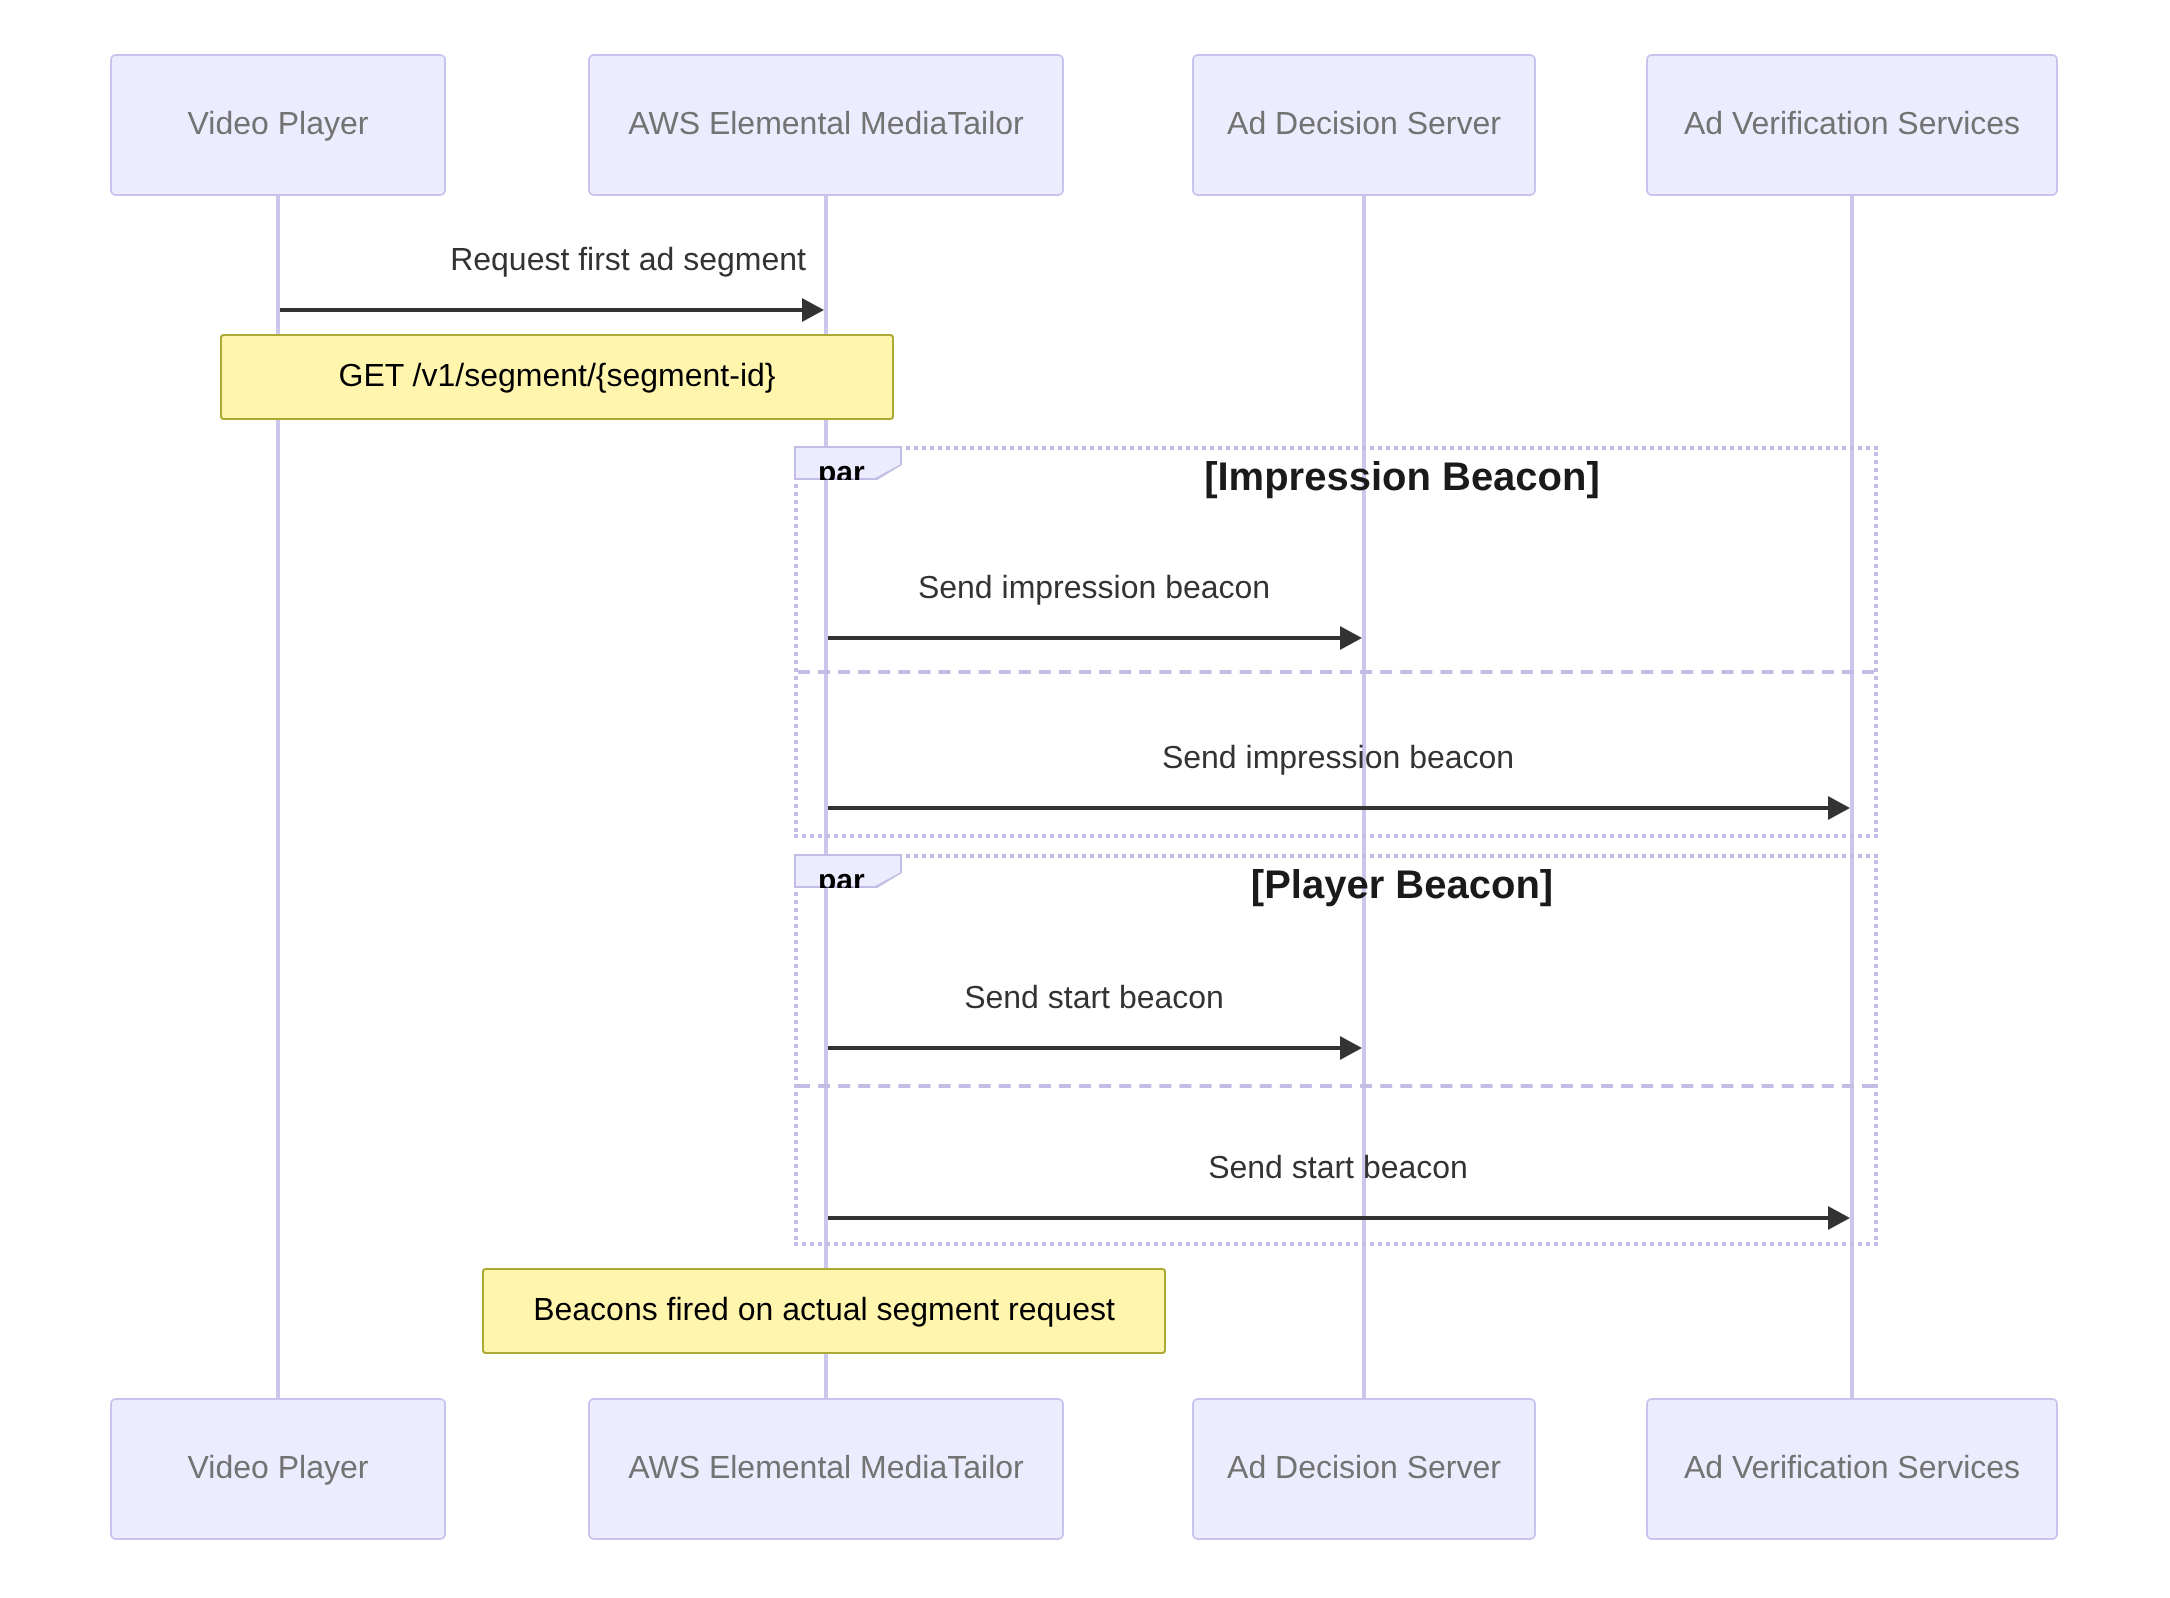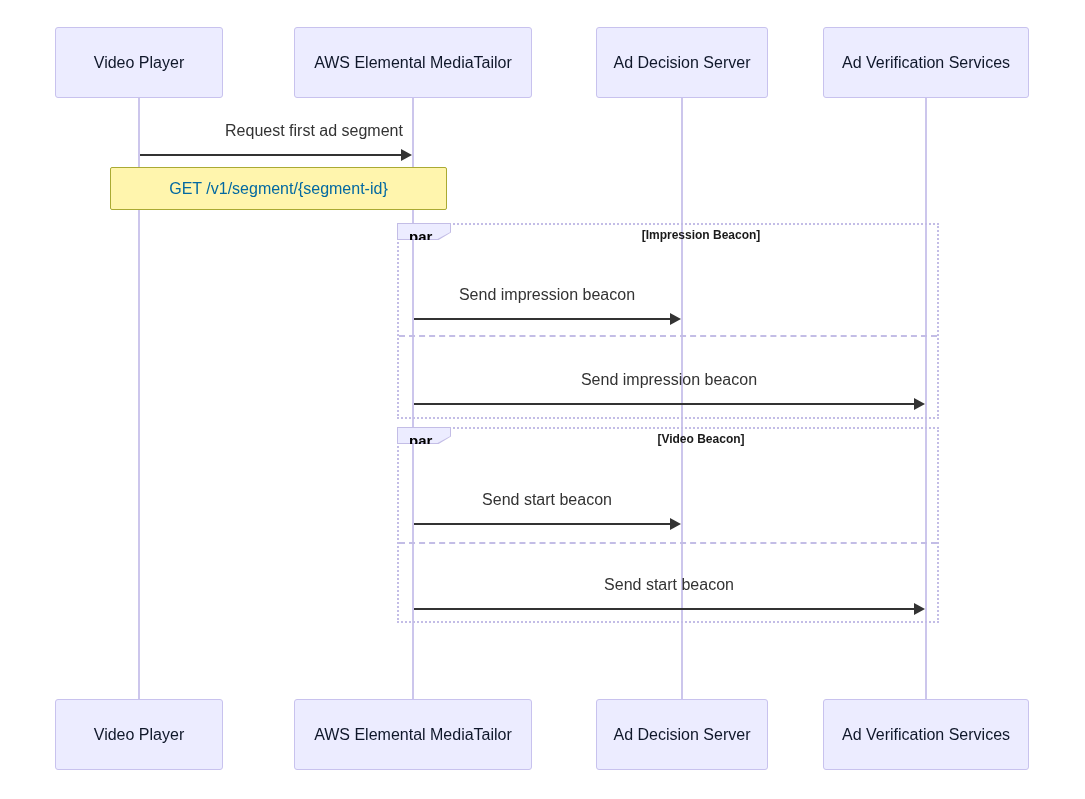--- a/index.html
+++ b/index.html
@@ -26,21 +26,21 @@
     position: absolute;
     height: 71px;
     box-sizing: border-box;
     background: var(--actor-fill, #ececff);
     border: 1px solid var(--actor-border, #c8c2ee);
     border-radius: 3px;
     display: flex;
     align-items: center;
     justify-content: center;
     font-size: 16px;
-    color: #0f172a;
+    color: #737373;
     text-align: center;
   }
 
   
   .msg-label {
     position: absolute;
     transform: translateX(-50%);
     white-space: nowrap;
     font-size: 16px;
     color: var(--message-text, #333333);
@@ -68,21 +68,21 @@
   .note {
     position: absolute;
     box-sizing: border-box;
     background: var(--note-fill, #fff5ad);
     border: 1px solid var(--note-border, #aaaa33);
     border-radius: 2px;
     display: flex;
     align-items: center;
     justify-content: center;
     font-size: 16px;
-    color: #0369a1;
+    color: #000000;
     white-space: nowrap;
   }
 
   
   .par {
     position: absolute;
     box-sizing: border-box;
     border: 2px dotted var(--par-border, #c3bde6);
   }
   .par-divider {
@@ -115,21 +115,21 @@
     font-weight: bold;
     color: #000000;
   }
   .par-cond {
     position: absolute;
     top: 3px;
     left: 0;
     right: 0;
     text-align: center;
     transform: translateX(33px);
-    font-size: 12px;
+    font-size: 20px;
     font-weight: bold;
     color: #1a1a1a;
     white-space: nowrap;
   }
 </style>
 </head>
 <body>
 
 <div class="canvas">
 
@@ -177,34 +177,37 @@
   <div class="msg-label" style="left:669px;top:370px;">Send impression beacon</div>
   <div class="arrow" style="left:414px;top:403px;width:500px;">
     <div class="head"></div>
   </div>
 
   <div class="par" style="left:397px;top:427px;width:542px;height:196px;">
     <div class="par-tag">
       <div class="par-tag-fill"></div>
       <span class="par-kw">par</span>
     </div>
-    <div class="par-cond">[Video Beacon]</div>
+    <div class="par-cond">[Player Beacon]</div>
     <div class="par-divider" style="top:113px;"></div>
   </div>
 
   <div class="msg-label" style="left:547px;top:490px;">Send start beacon</div>
   <div class="arrow" style="left:414px;top:523px;width:256px;">
     <div class="head"></div>
   </div>
 
   <div class="msg-label" style="left:669px;top:575px;">Send start beacon</div>
   <div class="arrow" style="left:414px;top:608px;width:500px;">
     <div class="head"></div>
   </div>
 
+  <div class="note" style="left:241px;top:634px;width:342px;height:43px;">
+    <span>Beacons fired on actual segment request</span>
+  </div>
 
   <div class="actor" style="left:55px;top:699px;width:168px;">
     <span>Video Player</span>
   </div>
   <div class="actor" style="left:294px;top:699px;width:238px;">
     <span>AWS Elemental MediaTailor</span>
   </div>
   <div class="actor" style="left:596px;top:699px;width:172px;">
     <span>Ad Decision Server</span>
   </div>

